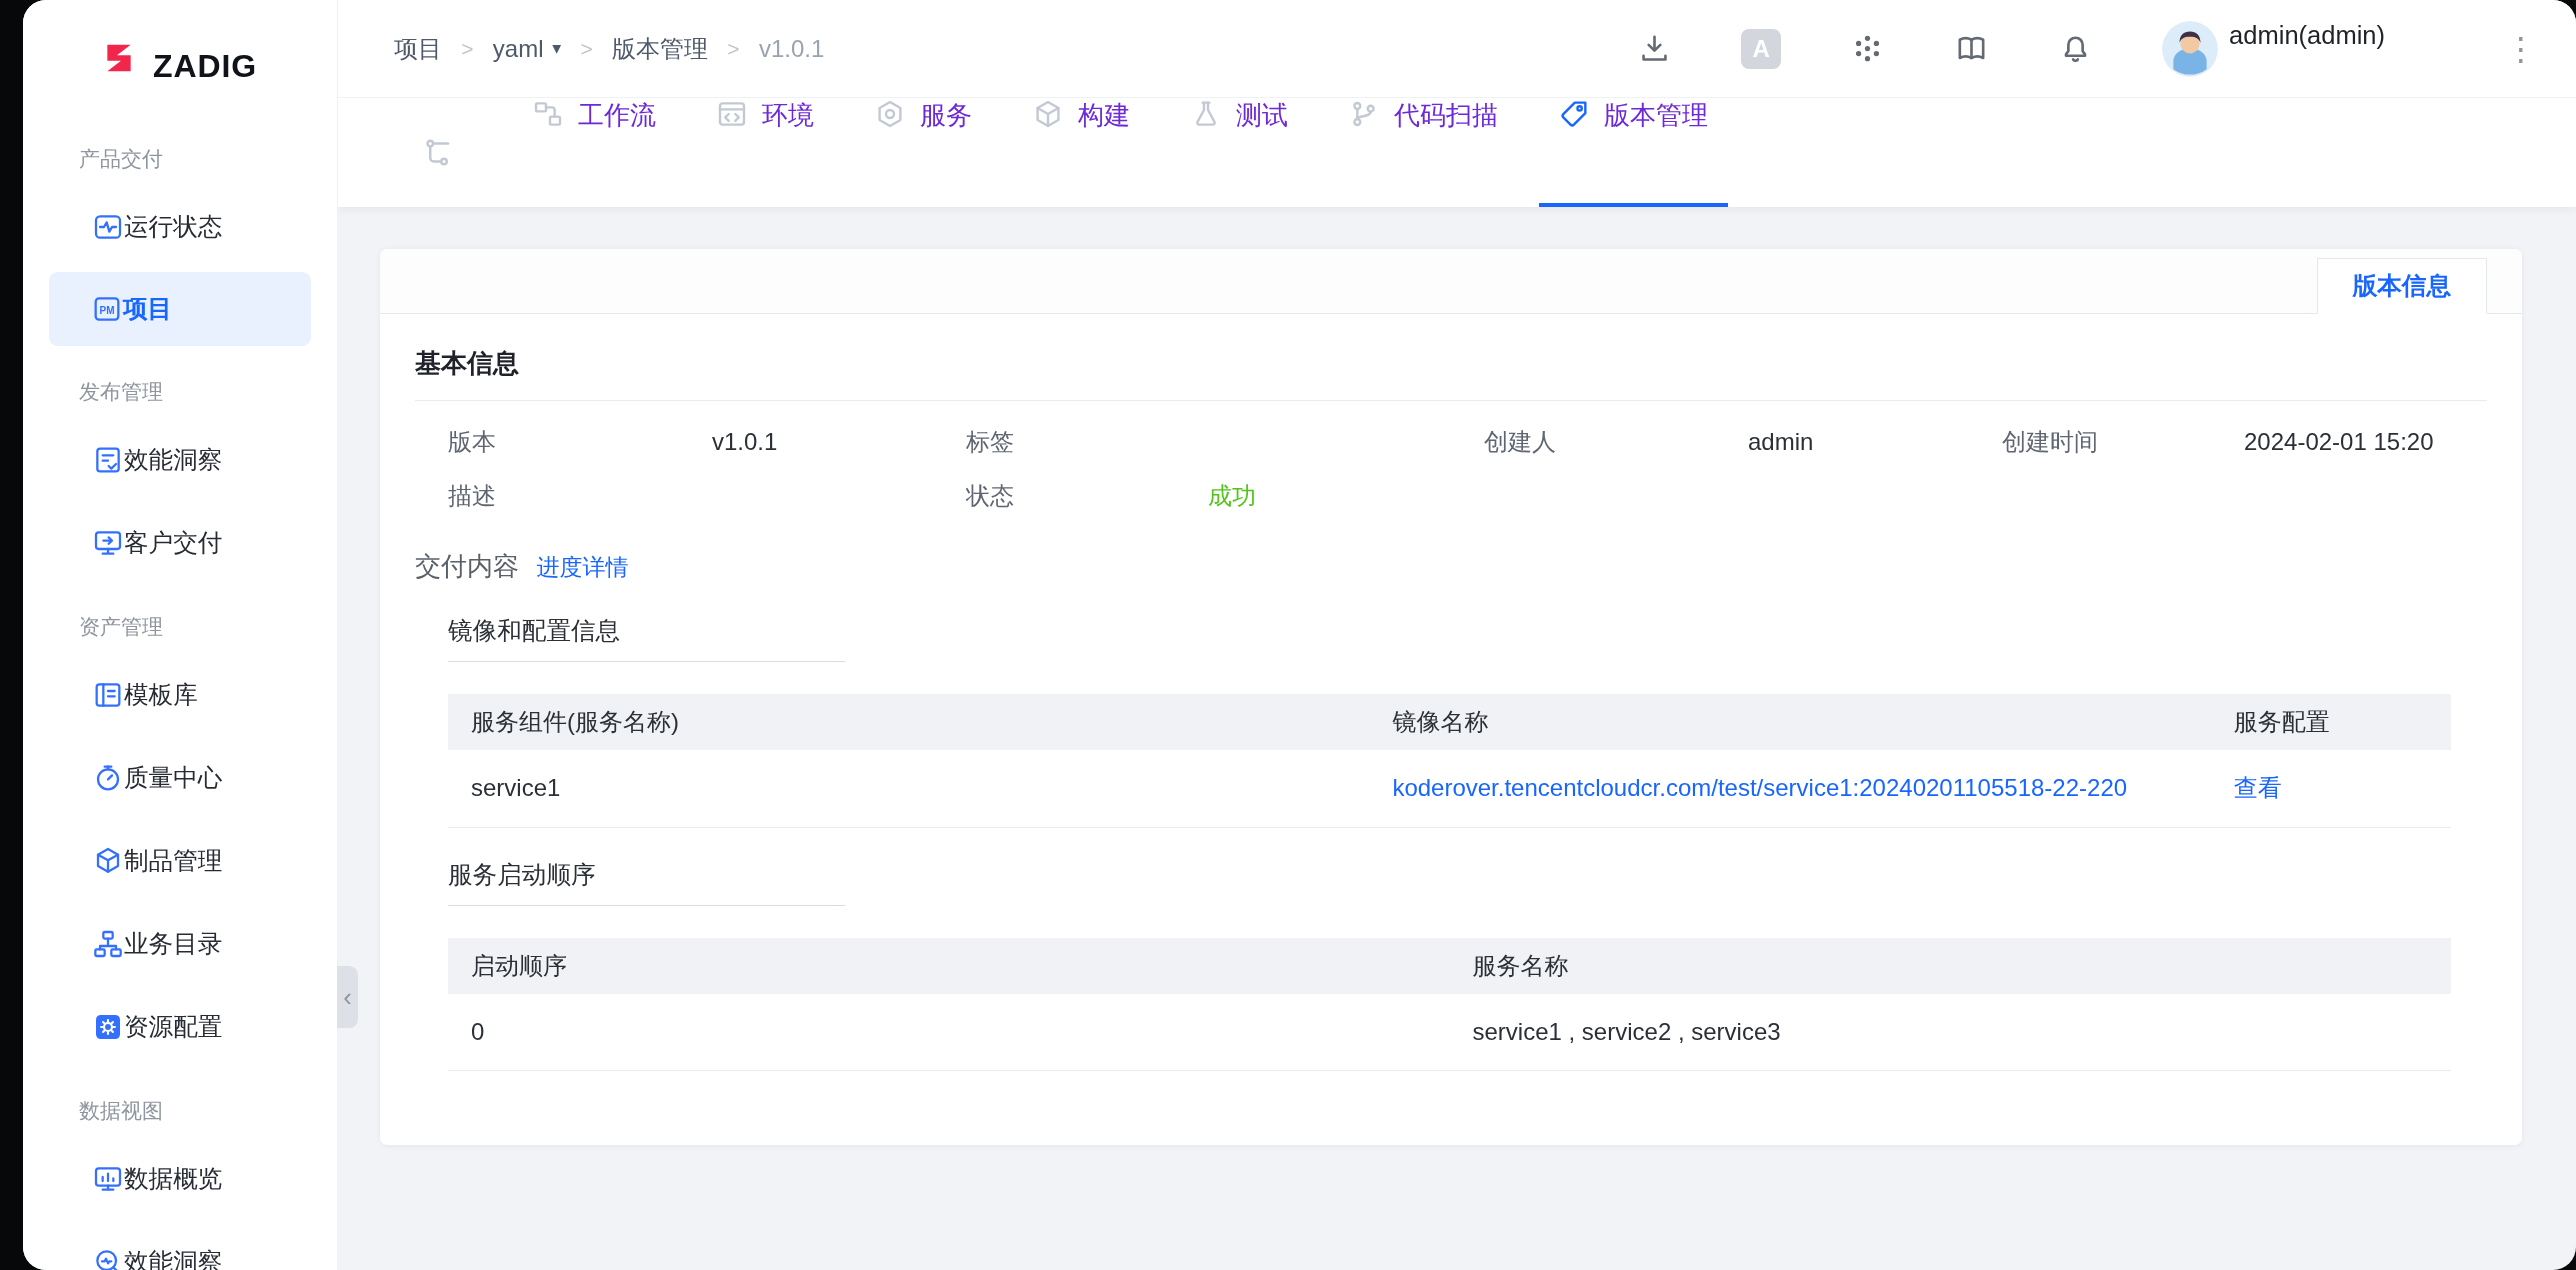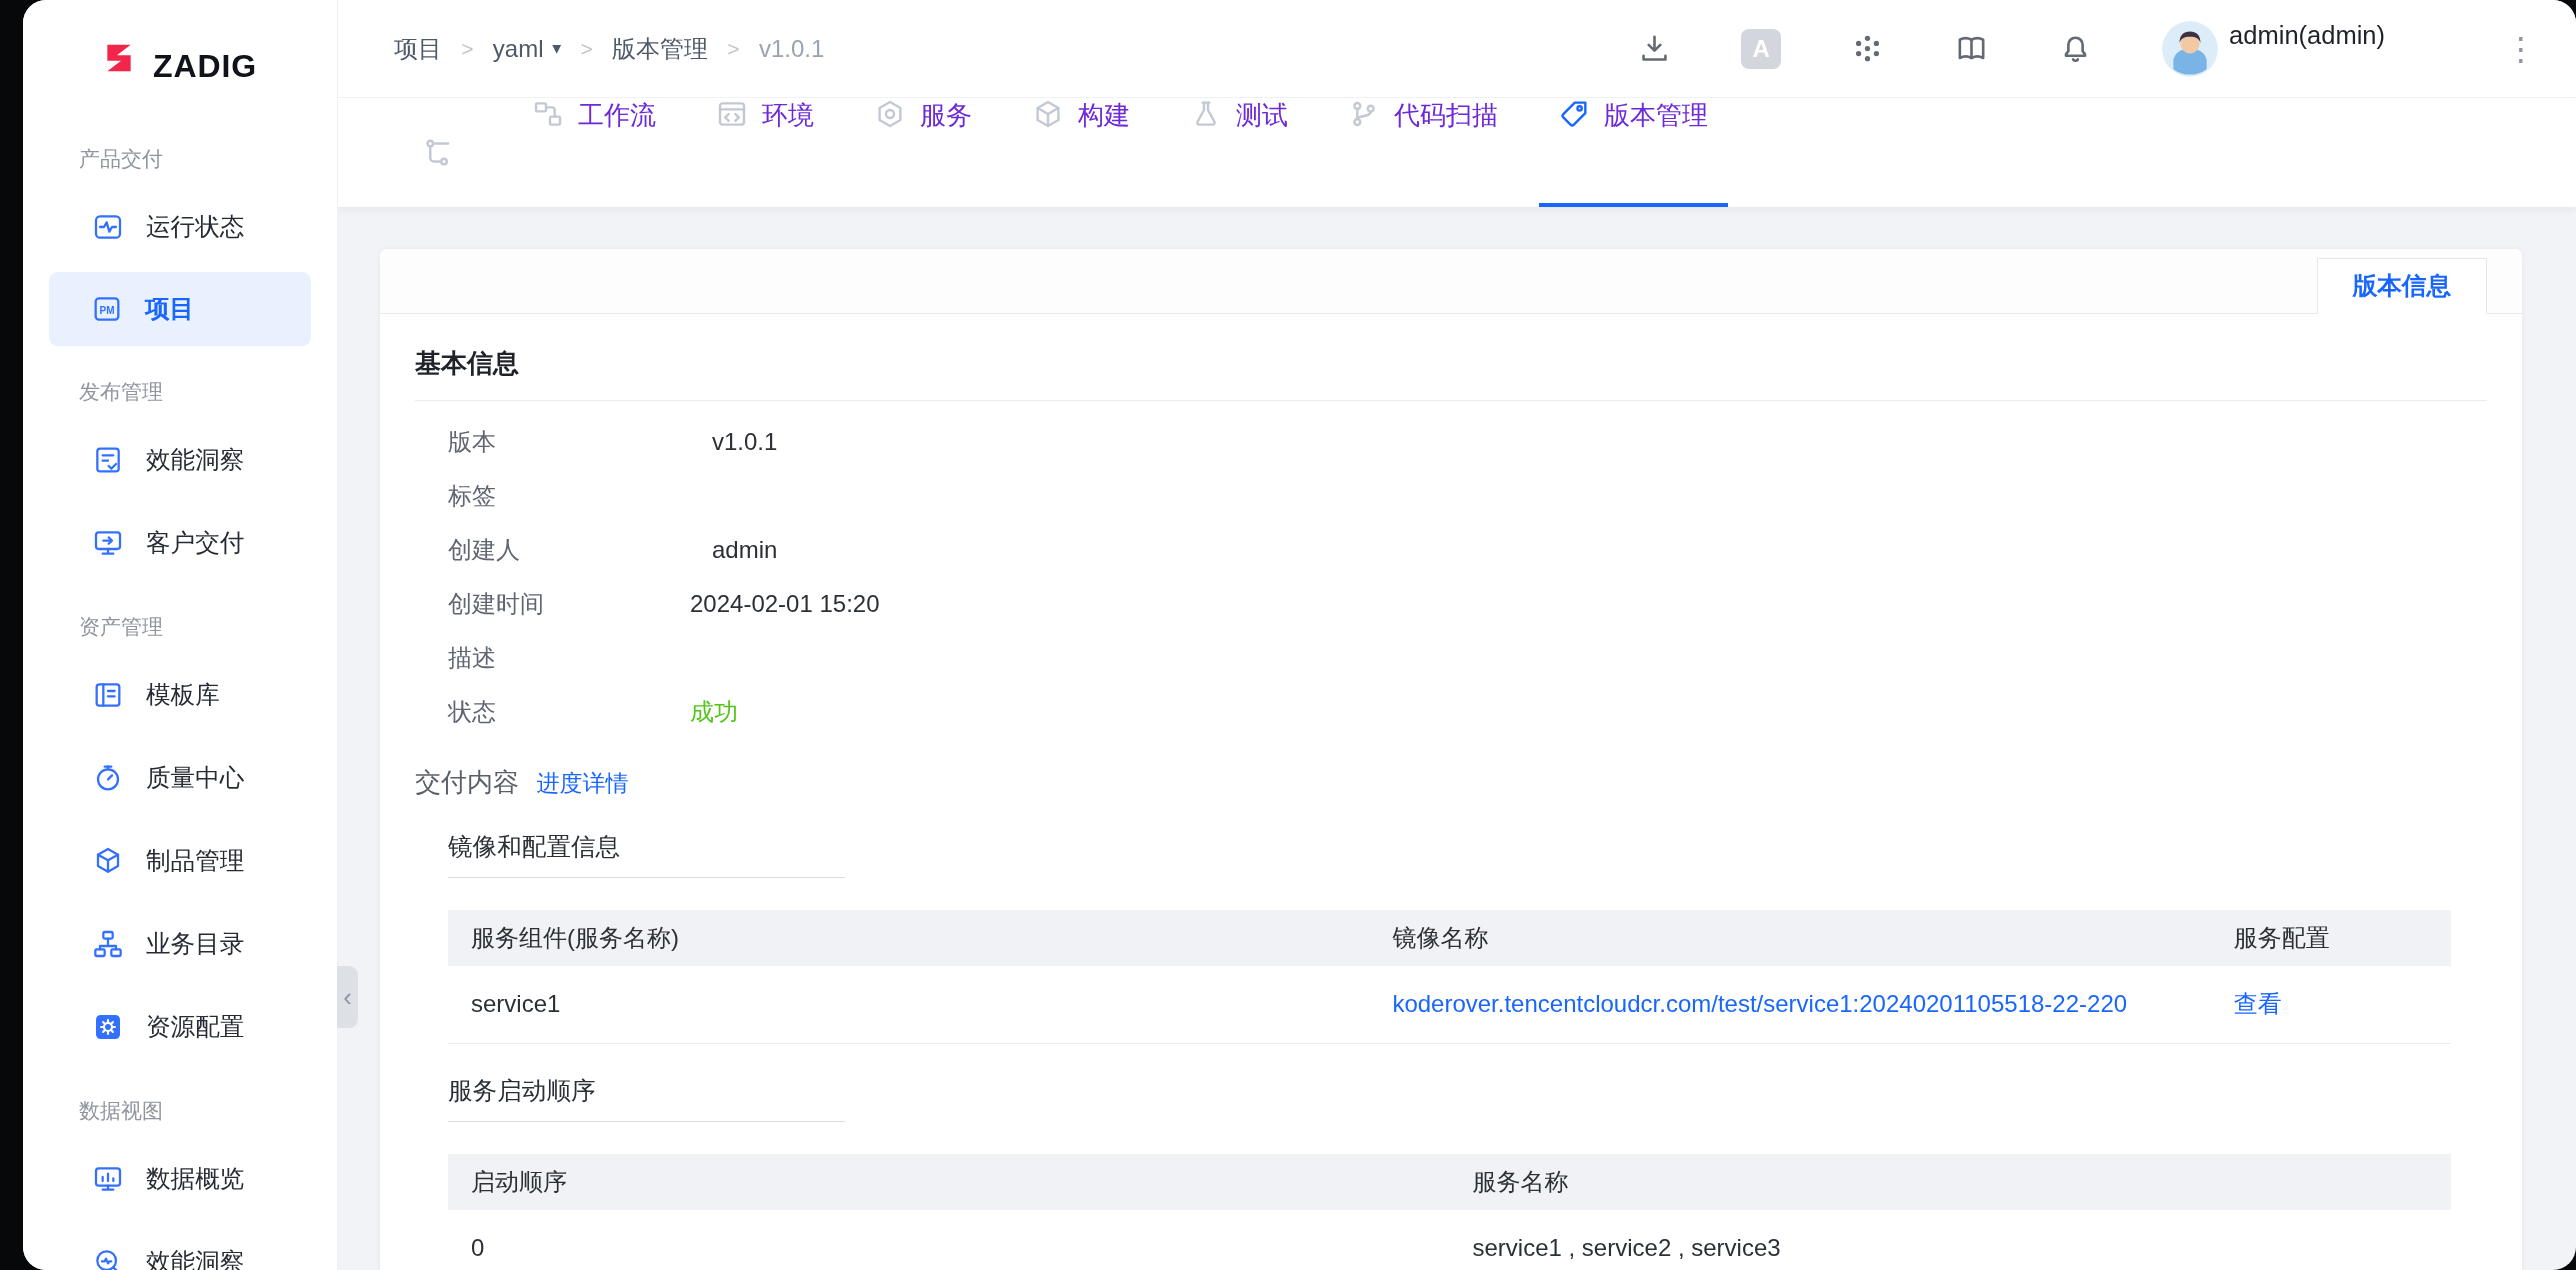--- a/index.html
+++ b/index.html
@@ -15,21 +15,21 @@
   body{background:#070809;font-family:"Liberation Sans","DejaVu Sans",sans-serif;}
 
   .app{position:absolute;left:23px;top:0;right:0;bottom:0;background:#f1f3f6;border-radius:23px;overflow:hidden;}
 
   
   .sidebar{position:absolute;left:0;top:0;bottom:0;width:315px;background:#fff;border-right:0.9px solid #eef0f3;overflow:hidden;z-index:5;}
   .logo{height:116px;display:flex;align-items:center;padding-left:76px;gap:14px;}
   .logo svg{width:40px;height:40px;}
   .logo-text{font-size:32px;font-weight:800;letter-spacing:0.9px;color:#10131a;margin-top:16px;}
   .section-label{padding:23px 0 12.3px 56px;font-size:21px;color:var(--text-light);height:69px;display:flex;align-items:flex-end;}
-  .side-item{height:83px;display:flex;align-items:center;padding-left:69px;gap:22px;font-size:24.6px;color:#272c34;cursor:pointer;}
+  .side-item{height:83px;display:flex;align-items:center;padding-left:69px;gap:0;font-size:24.6px;color:#272c34;cursor:pointer;}
   .side-item .sicon{width:32px;height:32px;color:#3370ff;display:inline-flex;}
   .side-item .sicon svg{width:32px;height:32px;}
   .side-item.active{margin:3.5px 26px;height:74px;padding-left:42px;border-radius:8.8px;background:#e8f1fd;color:var(--primary);font-weight:600;}
   .collapse-handle{position:absolute;left:314px;top:966px;width:21px;height:62px;background:#dde1e7;border-radius:0 8.8px 8.8px 0;display:flex;align-items:center;justify-content:center;color:#8f959e;font-size:26px;cursor:pointer;z-index:6;}
 
   
   .main{position:absolute;left:315px;top:0;right:0;bottom:0;}
 
   .topbar{height:98px;background:#fff;display:flex;align-items:center;padding:0 39px 0 56px;border-bottom:0.9px solid #f1f2f4;}
   .crumbs{display:flex;align-items:center;gap:19.3px;font-size:24px;color:var(--text-mid);}
@@ -59,21 +59,21 @@
 
   
   .content{position:absolute;top:207px;left:0;right:0;bottom:0;overflow:auto;}
   .card{margin:42px 54px 0 42px;background:#fff;border-radius:7px;box-shadow:0 0.9px 5.3px rgba(31,35,41,.06);min-height:896px;padding-bottom:40px;}
 
   .card-tabs{display:flex;align-items:flex-end;padding:8.8px 35px 0;border-bottom:0.9px solid var(--border);background:#fdfdfe;border-radius:7px 7px 0 0;justify-content:flex-end;}
   .card-tab{height:56px;display:flex;align-items:center;padding:0 35px;border:0.9px solid var(--border);border-bottom:0.9px solid #fff;margin-bottom:-0.9px;background:#fff;color:var(--primary);font-size:24.6px;font-weight:600;cursor:pointer;}
 
   .card-body{padding:32px 35px 0;}
   .block-title{font-size:26px;font-weight:700;color:var(--text-dark);padding-bottom:19.3px;border-bottom:0.9px solid #e9ebef;}
-  .info-grid{display:grid;grid-template-columns:1fr;margin-top:14px;}
+  .info-grid{display:grid;grid-template-columns:1fr 1fr 1fr 1fr;margin-top:14px;}
   .info-row{display:flex;align-items:center;height:54px;padding-left:33px;font-size:24px;}
   .info-label{width:264px;color:#5f6672;flex:none;}
   .info-grid .right .info-label{width:242px;}
   .info-value{color:#2b3036;}
   .info-value.success{color:var(--success);}
 
   .delivery-head{margin-top:26px;display:flex;align-items:baseline;gap:17.6px;}
   .delivery-title{font-size:26px;font-weight:500;color:#5a6068;}
   .progress-link{font-size:23px;color:var(--primary);cursor:pointer;}
 

